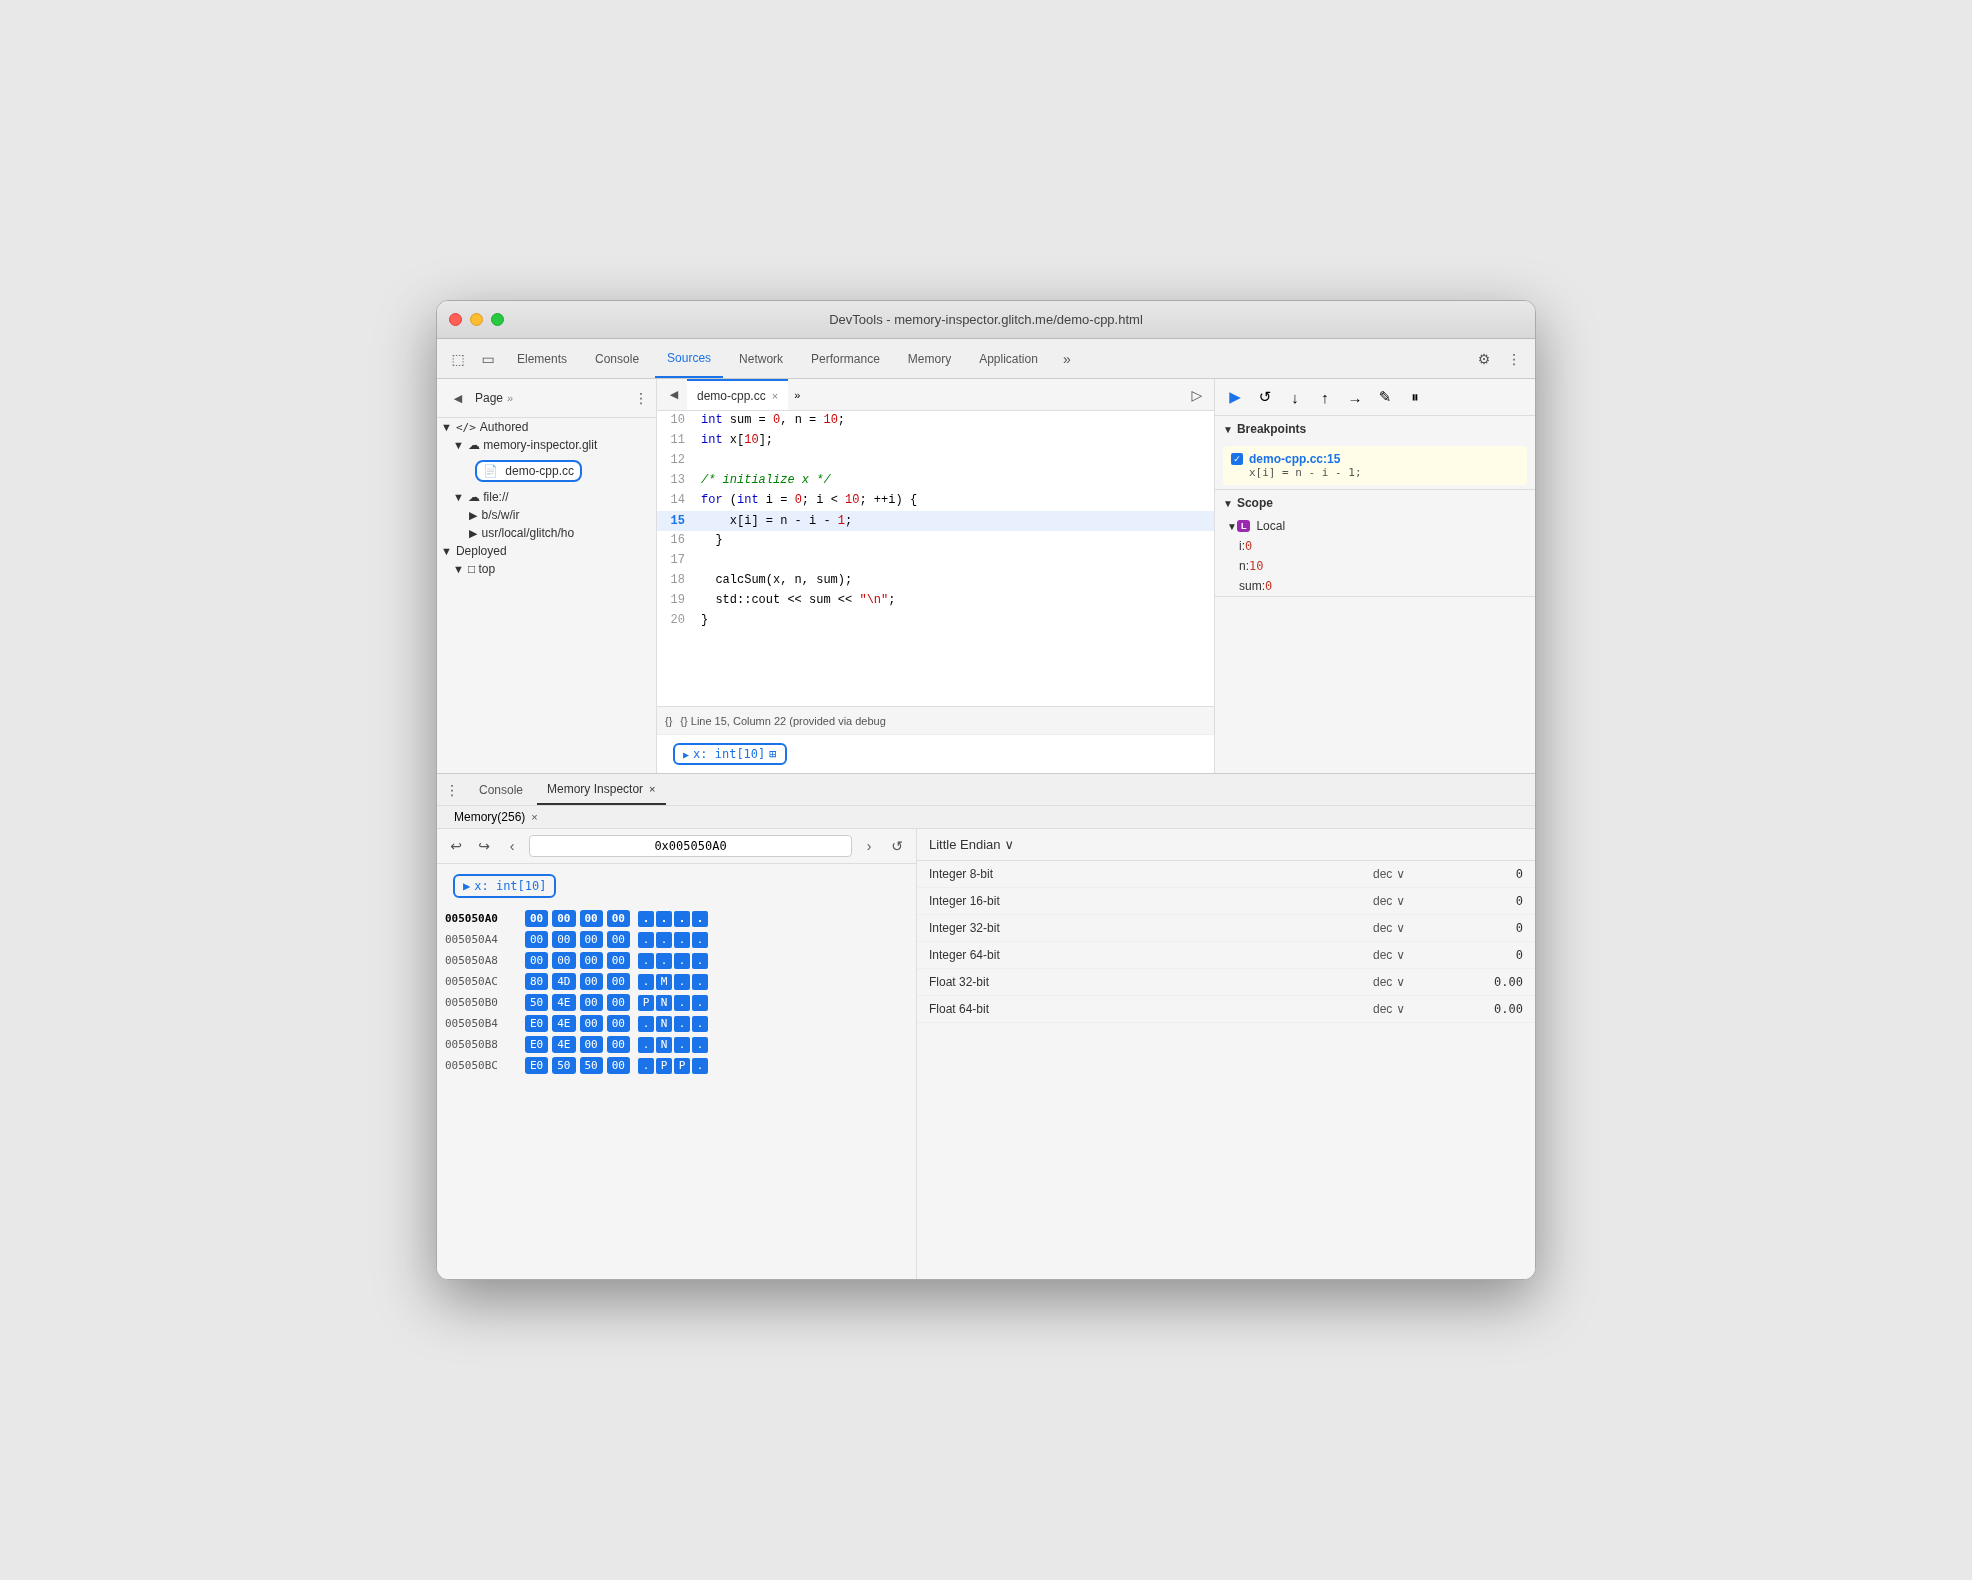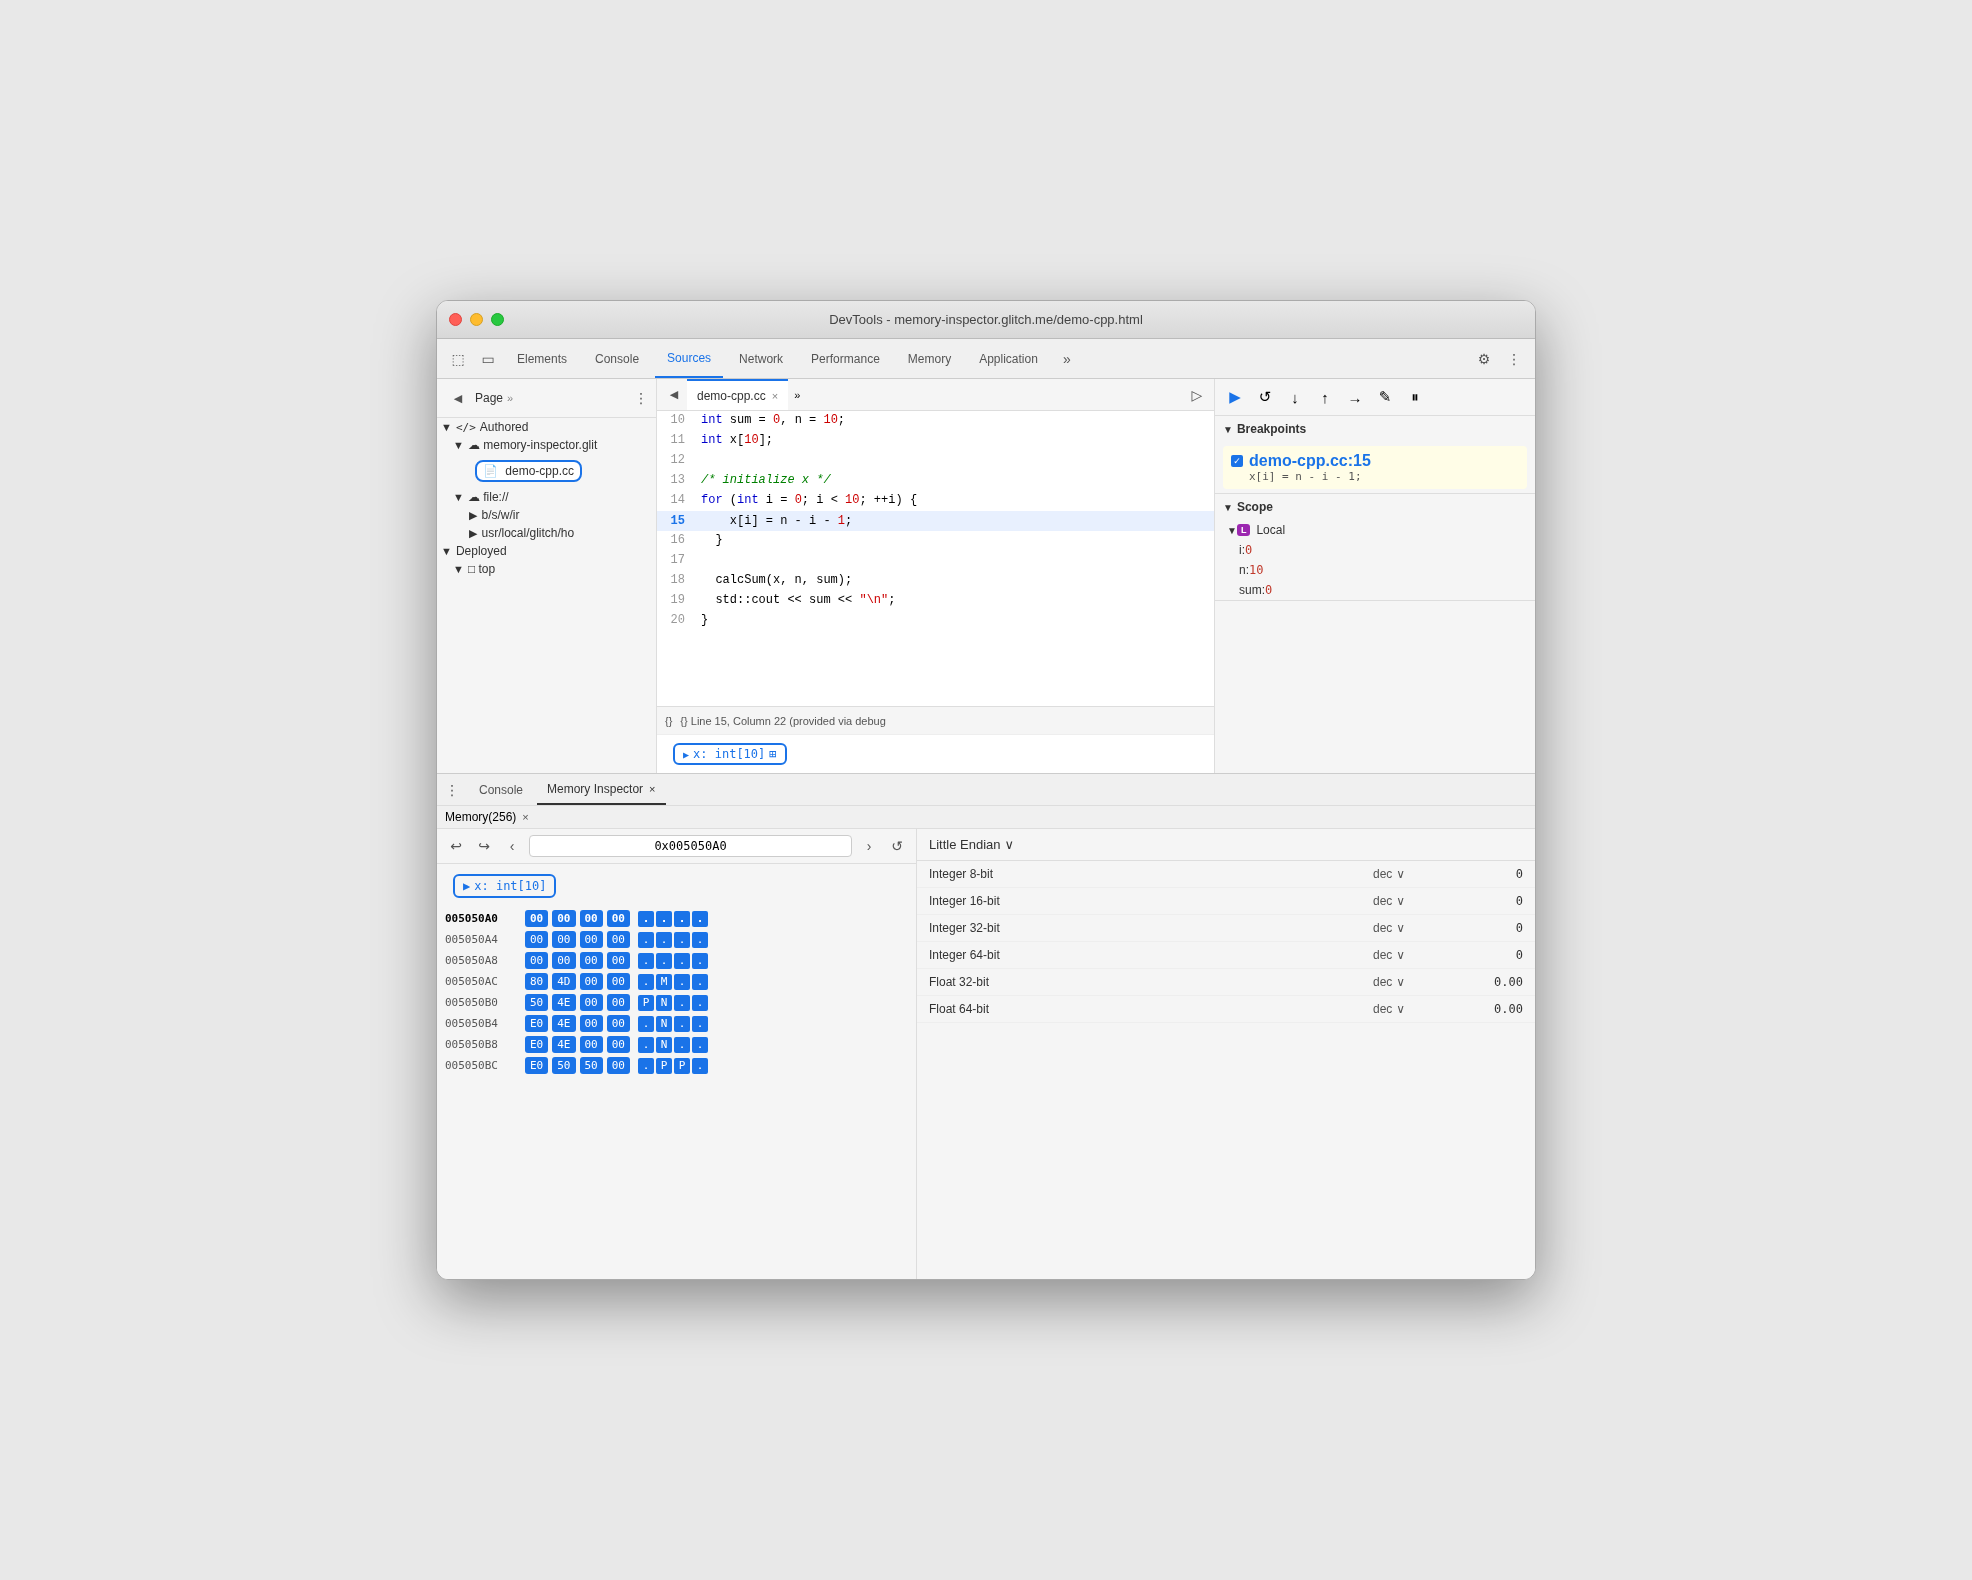--- a/index.html
+++ b/index.html
@@ -270,21 +270,21 @@
       width: 12px;
       height: 12px;
       background: #1a73e8;
       border-radius: 2px;
       display: flex;
       align-items: center;
       justify-content: center;
       color: white;
       font-size: 9px;
     }
-    .bp-location { color: #1a73e8; font-weight: 600; font-size: 16px; }
+    .bp-location { color: #1a73e8; font-weight: 600; font-size: 12px; }
     .bp-code { color: #555; padding-left: 18px; font-family: monospace; font-size: 11px; }
 
     .scope-item {
       display: flex;
       align-items: center;
       padding: 3px 8px 3px 24px;
       font-size: 12px;
       color: #333;
     }
     .scope-local-header {
@@ -733,21 +733,21 @@
         <span style="font-size:14px; color:#555; cursor:pointer; padding-right:6px;">⋮</span>
         <div class="bottom-tab">
           <span>Console</span>
         </div>
         <div class="bottom-tab active">
           <span>Memory Inspector</span>
           <span style="margin-left:6px; font-size:11px; cursor:pointer;">×</span>
         </div>
       </div>
 
-      <div style="display:flex; align-items:center; padding: 4px 8px; border-bottom: 1px solid #ddd; background:#f0f0f0;">
+      <div style="display:flex; align-items:center; padding: 4px 17px; border-bottom: 1px solid #ddd; background:#f0f0f0;">
         <span style="font-size:12px; font-weight:500;">Memory(256)</span>
         <span style="margin-left:6px; font-size:11px; cursor:pointer; color:#555;">×</span>
       </div>
 
       <div class="memory-inspector">
 
         <div class="memory-left">
           <div class="memory-address-bar">
             <div class="addr-btn">↩</div>
             <div class="addr-btn">↪</div>

